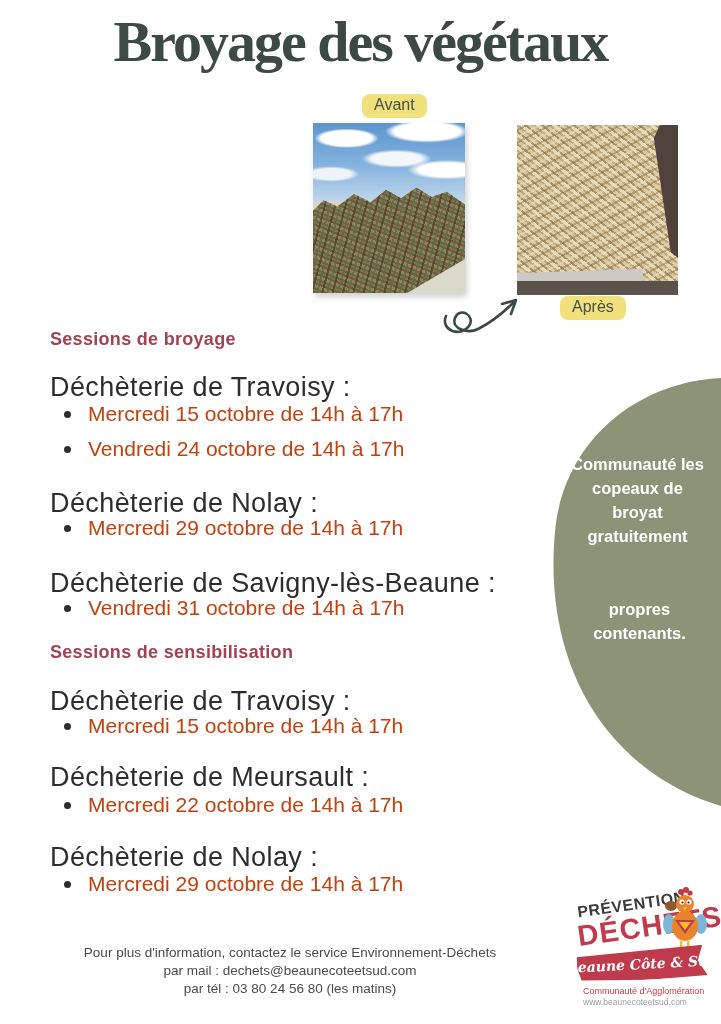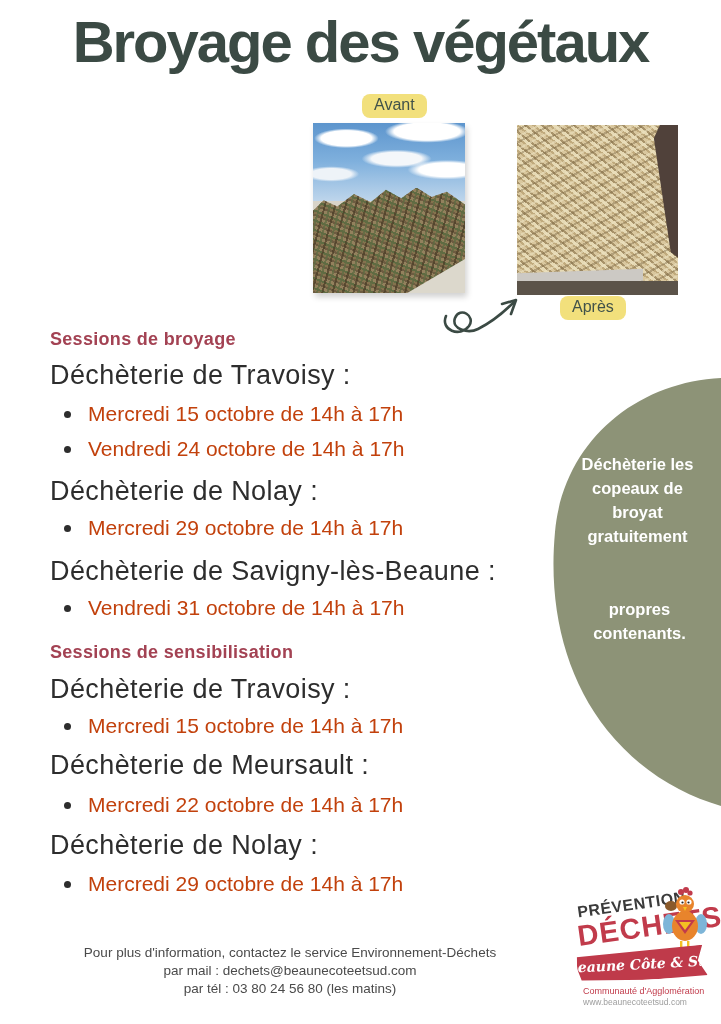--- a/index.html
+++ b/index.html
@@ -4,21 +4,21 @@
 <style>
   html,body{margin:0;padding:0;background:#e8e8e8;}
   .page{
     position:relative;width:721px;height:1024px;margin:0 auto;
     background:#ffffff;overflow:hidden;
     font-family:"Liberation Sans",sans-serif;color:#2e2e2e;
   }
   
   .title{
     position:absolute;left:0;top:8px;width:100%;text-align:center;
-    font-family:Liberation Sans, sans-serif;font-weight:bold;
+    font-family:Liberation Serif, serif;font-weight:bold;
     font-size:58px;letter-spacing:-2px;color:#3b4a44;
   }
   
   .bubble-left{
     position:absolute;left:58px;top:98px;width:208px;height:212px;
     background:#8d9377;border-radius:50% 50% 0 50%;
     display:flex;flex-direction:column;justify-content:center;align-items:center;
     color:#ffffff;font-size:20px;line-height:33px;text-align:center;
   }
   
@@ -79,21 +79,21 @@
   }
   .blob-text-1{left:560px;top:452px;width:155px;}
   .blob-text-2{left:567px;top:597px;width:145px;}
   
   .sec-heading{
     position:absolute;left:50px;font-size:18px;font-weight:700;
     color:#a34253;letter-spacing:.3px;
   }
   .venue{
     position:absolute;left:50px;font-size:27px;font-weight:500;
-    color:#2d2d2d;letter-spacing:.4px;
+    color:#2d2d2d;letter-spacing:.4px;margin-top:12px;
   }
   .bullet{position:absolute;left:64px;font-size:21px;color:#c2410c;font-weight:500;}
   .bullet .dot{
     display:inline-block;width:7px;height:7px;border-radius:50%;
     background:#2d2d2d;margin-right:17px;vertical-align:3px;
   }
   
   .footer{
     position:absolute;left:20px;top:944px;width:540px;text-align:center;
     font-size:13.5px;line-height:18px;color:#4a4a4a;
@@ -149,21 +149,21 @@
 
   <svg class="swirl" viewBox="0 0 100 56">
     <path d="M8 24 C 2 38, 22 46, 31 34 C 38 24, 22 14, 17 26 C 13 37, 30 42, 40 37 C 54 30, 64 22, 76 10" fill="none" stroke="#3b4a44" stroke-width="2.6" stroke-linecap="round"></path>
     <path d="M64 12 L78 8 L73 22" fill="none" stroke="#3b4a44" stroke-width="2.6" stroke-linecap="round" stroke-linejoin="round"></path>
   </svg>
 
   <svg class="blob-right" viewBox="0 0 200 440">
     <path d="M200,6 C 115,10 42,70 34,160 C 27,235 44,305 86,358 C 120,400 160,422 200,434 Z" fill="#8d9377"></path>
   </svg>
   <div class="blob-text blob-text-1">
-    <div>Déchèterie les</div>
+    <div>Communauté les</div>
     <div>copeaux de</div>
     <div>broyat</div>
     <div>gratuitement</div>
   </div>
   <div class="blob-text blob-text-2">
     <div>propres</div>
     <div>contenants.</div>
   </div>
 
   <div class="sec-heading" style="top:329px">Sessions de broyage</div>

